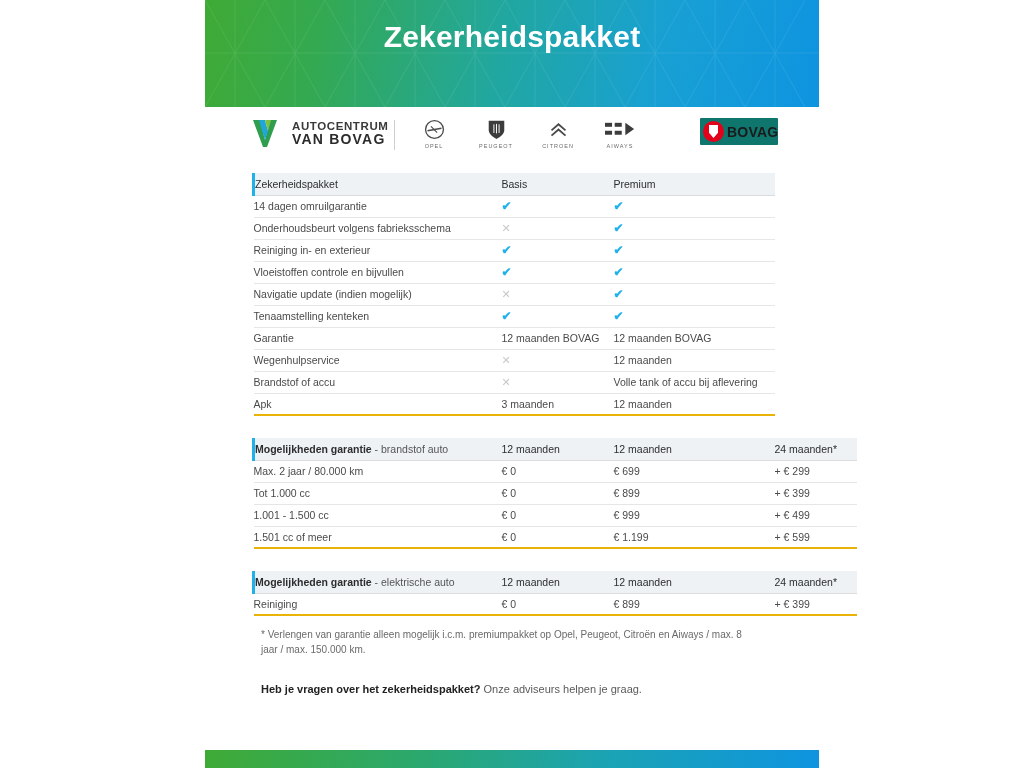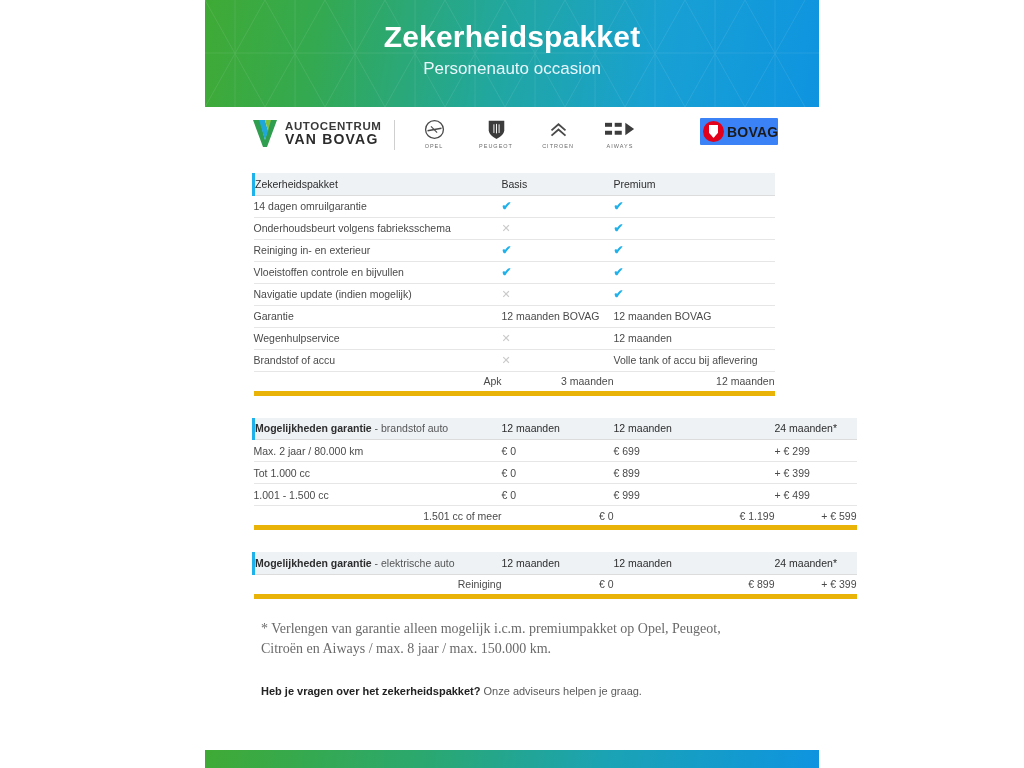--- a/index.html
+++ b/index.html
@@ -50,21 +50,21 @@
     background: linear-gradient(100deg, #3faa35 0%, #2ba86e 35%, #1ba3b4 65%, #0e94e0 100%);
   }
 
   
   .brandrow {
     position: absolute;
     left: 252px; top: 118px; width: 520px; height: 42px;
   }
   .vv-logo {
     position: absolute; left: 0; top: 0;
-    display: flex; align-items: center; gap: 7px;
+    display: flex; align-items: center; gap: 14px;
   }
   .vv-mark { width: 26px; height: 30px; position: relative; }
   .vv-text { line-height: 1.05; }
   .vv-text .l1 {
     font-size: 11.5px; letter-spacing: .6px; color: #3a3a3a; font-weight: bold;
   }
   .vv-text .l2 {
     font-size: 14px; letter-spacing: 1.2px; color: #2b2b2b; font-weight: bold;
   }
   .divider-v {
@@ -76,21 +76,21 @@
     display: flex; align-items: flex-start; gap: 18px;
   }
   .marque { width: 44px; text-align: center; }
   .marque .glyph { height: 22px; display: flex; align-items: center; justify-content: center; }
   .marque .nm {
     font-size: 5.5px; letter-spacing: 1px; color: #6b6b6b; margin-top: 3px;
   }
   .bovag {
     position: absolute; left: 448px; top: 0;
     width: 78px; height: 27px;
-    background: #3b82f6;
+    background: #0f766e;
     display: flex; align-items: center; gap: 3px;
     padding-left: 3px;
     border-radius: 1px;
   }
   .bovag .dot {
     width: 21px; height: 21px; border-radius: 50%;
     background: #e2001a;
     position: relative;
     flex: none;
   }
@@ -131,21 +131,21 @@
     border-bottom: 1px solid #dcdcdc;
   }
   .hdr-accent td:first-child { border-left: 3px solid #1eb1ea; }
   .row td {
     height: 22px;
     border-bottom: 1px solid #e6e6e6;
     padding: 0 0 0 9px;
     font-size: 10.5px;
     color: #4a4a4a;
   }
-  .row:last-child td { border-bottom: 5px solid #eab308; text-align: right; }
+  .row:last-child td { border-bottom: 2px solid #eab308; }
   .c-name { width: 248px; }
   .c-basis { width: 112px; margin-left: 24px; }
   .c-prem  { width: 161px; }
   .c-prem-wide { width: 161px; }
   .c-24 { width: 82px; }
 
   .tick {
     color: #1eb1ea;
     font-size: 12px;
     font-weight: bold;
@@ -153,27 +153,26 @@
   }
   .cross {
     color: #c9c9c9;
     font-size: 11px;
     line-height: 1;
   }
 
   .gap { height: 22px; }
 
   .note {
-    margin-top: 20px;
-    font-size: 14px;
+    margin-top: 12px;
+    font-size: 10px;
     color: #6a6a6a;
     line-height: 1.45;
     padding-left: 9px;
     width: 500px;
-    font-family: Liberation Serif, serif;
   }
   .question {
     margin-top: 26px;
     font-size: 11px;
     padding-left: 9px;
     color: #5a5a5a;
   }
   .question b { color: #222; }
 
   
@@ -188,21 +187,20 @@
   <div class="banner">
     <svg class="tri-overlay" viewBox="0 0 614 107" preserveAspectRatio="none">
       <g fill="none" stroke="#ffffff" stroke-width="0.8" opacity="0.5">
         <path d="M0 0 L60 107 L120 0 L180 107 L240 0 L300 107 L360 0 L420 107 L480 0 L540 107 L600 0"></path>
         <path d="M0 107 L60 0 L120 107 L180 0 L240 107 L300 0 L360 107 L420 0 L480 107 L540 0 L600 107"></path>
         <path d="M0 53 L614 53"></path>
         <path d="M30 0 L30 107 M90 0 L90 107 M150 0 L150 107 M210 0 L210 107 M270 0 L270 107 M330 0 L330 107 M390 0 L390 107 M450 0 L450 107 M510 0 L510 107 M570 0 L570 107"></path>
       </g>
     </svg>
     <div class="banner-title">Zekerheidspakket</div>
-    <div class="banner-sub">Personenauto occasion</div>
   </div>
 
   <div class="brandrow">
 
     <div class="vv-logo">
       <div class="vv-mark">
         <svg viewBox="0 0 26 30" width="26" height="30">
           <path d="M1 2 L8 2 L13 22 L18 2 L25 2 L15 29 L11 29 Z" fill="#2f9e4f"></path>
           <path d="M7 2 L13 2 L16 13 L13 22 Z" fill="#1ea7d8"></path>
           <path d="M13 2 L19 2 L16 13 Z" fill="#7fc241"></path>
@@ -294,20 +292,25 @@
           <td class="c-name">Vloeistoffen controle en bijvullen</td>
           <td class="c-basis"><span class="tick">✔</span></td>
           <td class="c-prem" colspan="2"><span class="tick">✔</span></td>
         </tr>
         <tr class="row">
           <td class="c-name">Navigatie update (indien mogelijk)</td>
           <td class="c-basis"><span class="cross">✕</span></td>
           <td class="c-prem" colspan="2"><span class="tick">✔</span></td>
         </tr>
         <tr class="row">
+          <td class="c-name">Tenaamstelling kenteken</td>
+          <td class="c-basis"><span class="tick">✔</span></td>
+          <td class="c-prem" colspan="2"><span class="tick">✔</span></td>
+        </tr>
+        <tr class="row">
           <td class="c-name">Garantie</td>
           <td class="c-basis">12 maanden BOVAG</td>
           <td class="c-prem" colspan="2">12 maanden BOVAG</td>
         </tr>
         <tr class="row">
           <td class="c-name">Wegenhulpservice</td>
           <td class="c-basis"><span class="cross">✕</span></td>
           <td class="c-prem" colspan="2">12 maanden</td>
         </tr>
         <tr class="row">

